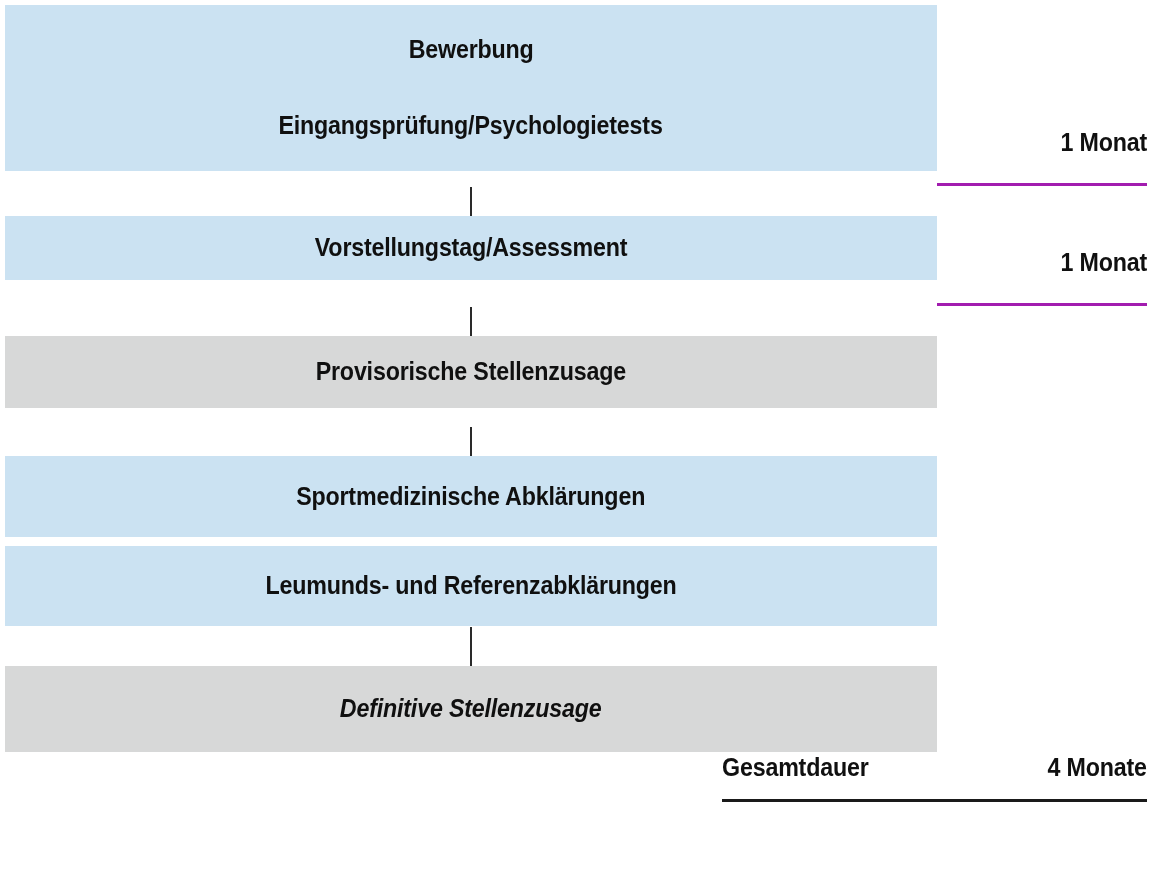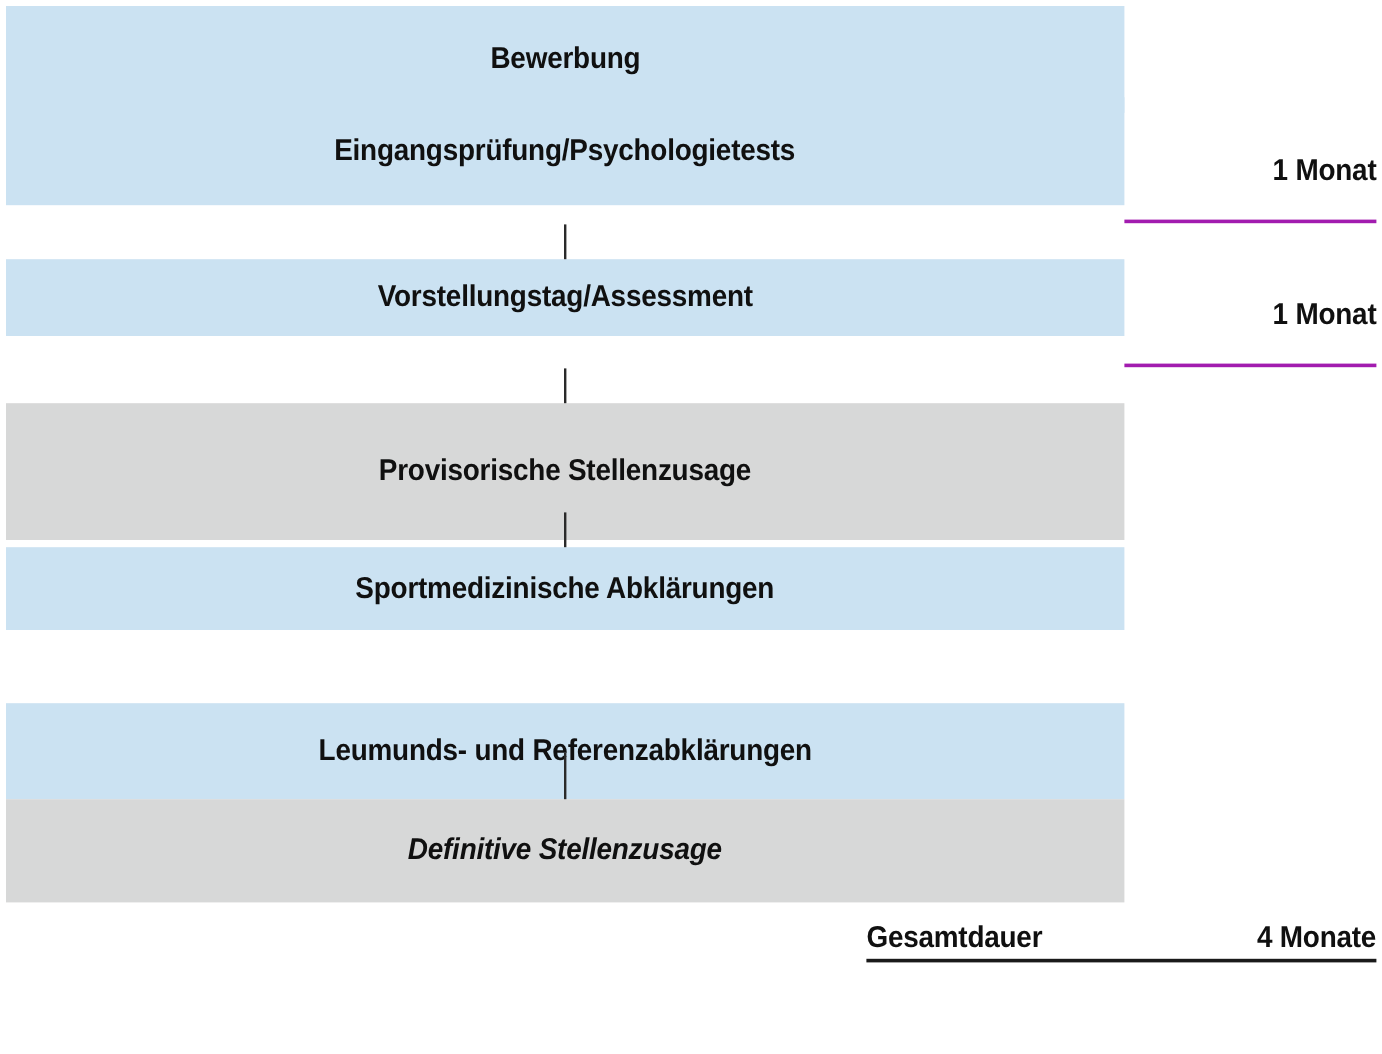--- a/index.html
+++ b/index.html
@@ -76,21 +76,21 @@
 
   
   .total-row {
     position: absolute;
     left: 722px;
     right: 5px;
     border-bottom: 3px solid #1a1a1a;
     display: flex;
     align-items: flex-end;
     justify-content: space-between;
-    padding-bottom: 3px;
+    padding-bottom: 17px;
     box-sizing: border-box;
   }
   .total-label, .total-value {
     font-size: 25px;
     font-weight: 700;
     color: #101010;
     letter-spacing: -0.2px;
     white-space: nowrap;
     display: inline-block;
   }
@@ -107,29 +107,29 @@
   </div>
 
   <div class="step-box blue" style="top:81px;height:90px;">
     <span class="step-label">Eingangsprüfung/Psychologietests</span>
   </div>
 
   <div class="step-box blue" style="top:216px;height:64px;">
     <span class="step-label">Vorstellungstag/Assessment</span>
   </div>
 
-  <div class="step-box gray" style="top:336px;height:114px;">
+  <div class="step-box gray" style="top:336px;height:72px;">
     <span class="step-label">Provisorische Stellenzusage</span>
   </div>
 
-  <div class="step-box blue" style="top:456px;height:69px;">
+  <div class="step-box blue" style="top:456px;height:81px;">
     <span class="step-label">Sportmedizinische Abklärungen</span>
   </div>
 
-  <div class="step-box blue" style="top:546px;height:80px;margin-top:40px;">
+  <div class="step-box blue" style="top:546px;height:80px;">
     <span class="step-label">Leumunds- und Referenzabklärungen</span>
   </div>
 
   <div class="step-box gray" style="top:666px;height:86px;font-style:italic;">
     <span class="step-label">Definitive Stellenzusage</span>
   </div>
 
   <div class="connector" style="top:187px;height:29px;"></div>
   <div class="connector" style="top:307px;height:29px;"></div>
   <div class="connector" style="top:427px;height:29px;"></div>

